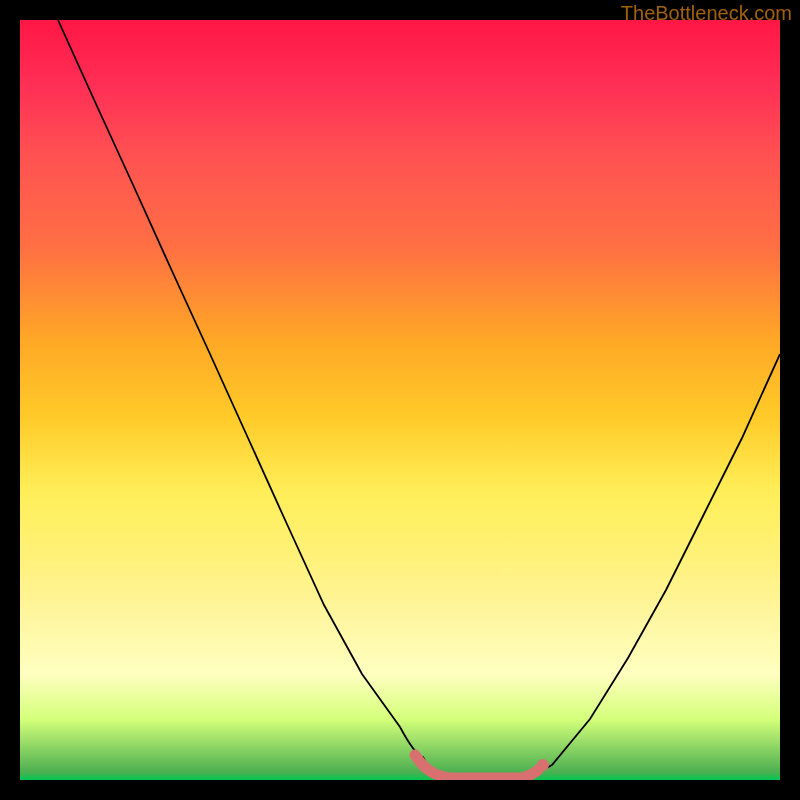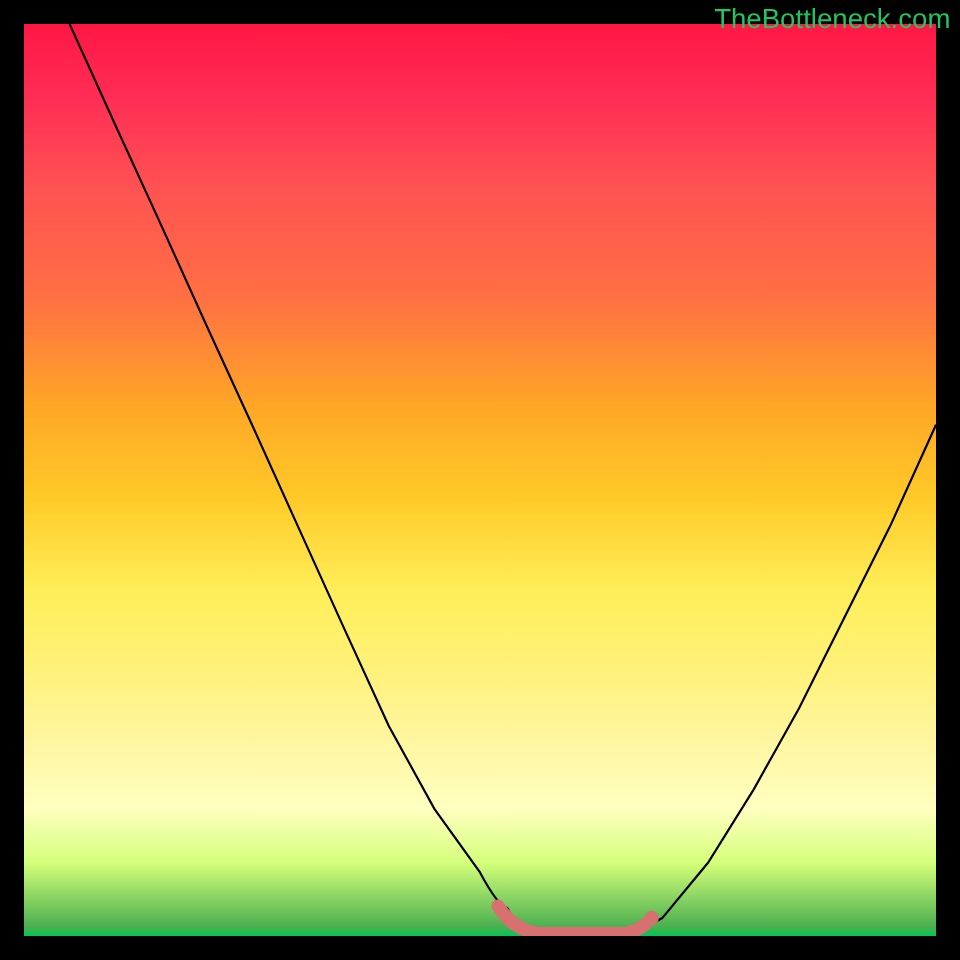--- a/index.html
+++ b/index.html
@@ -36,22 +36,22 @@
       #ffffc0 86%,
       #d4ff7a 92%,
       #4caf50 99%,
       #00c853 100%
     );
   }
   .watermark {
     position: absolute;
     top: 2px;
     right: 8px;
-    color: #22c55e;
-    font-size: 23px;
+    color: #a16207;
+    font-size: 20px;
     font-weight: 500;
     z-index: 10;
   }
   svg.curve {
     position: absolute;
     left: 0;
     top: 0;
     width: 760px;
     height: 760px;
   }

